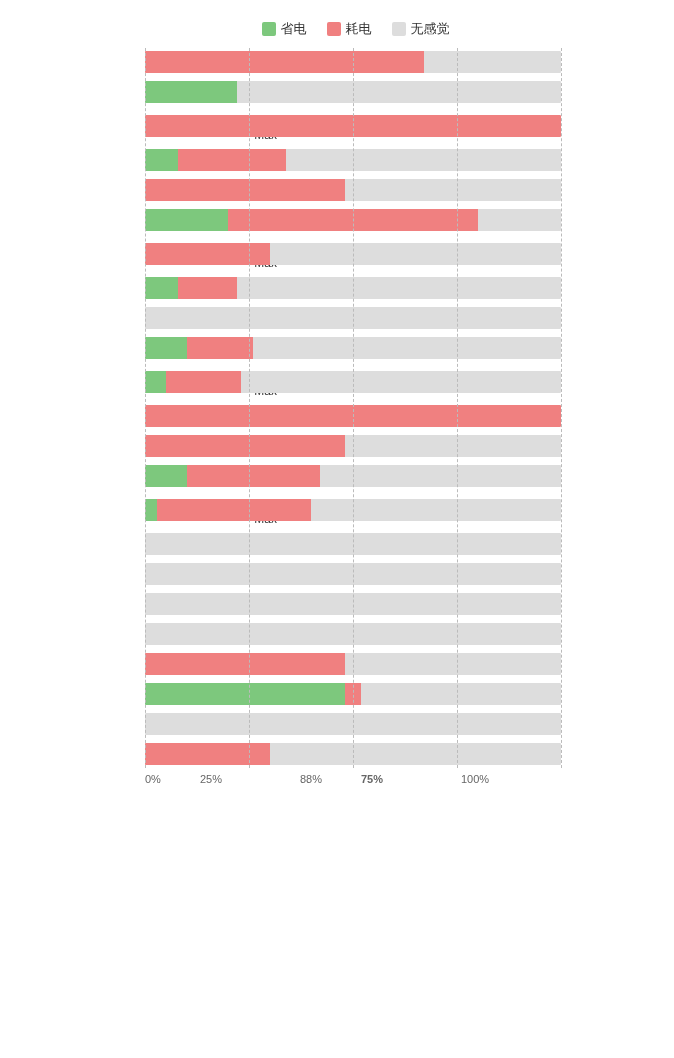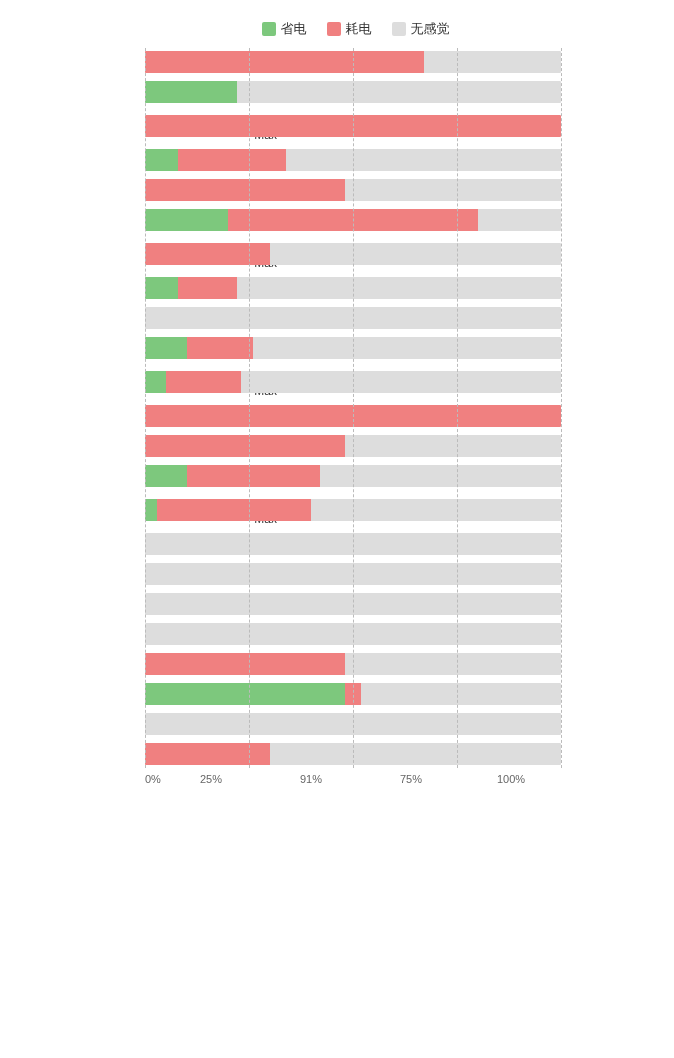--- a/index.html
+++ b/index.html
@@ -253,17 +253,17 @@
         <div class="dashed-line" style="left: 25%;"></div>
         <div class="dashed-line" style="left: 50%;"></div>
         <div class="dashed-line" style="left: 75%;"></div>
         <div class="dashed-line" style="left: 100%;"></div>
       </div>
     </div>
 
   <div class="x-axis" id="x-axis">
   <div class="x-tick" style="flex: 0 0 0%; text-align: left;">0%</div>
       <div class="x-tick" style="flex: 1 1 0%; ">25%</div>
-      <div class="x-tick" style="flex: 1 1 0%; text-align: center;">91%</div>
-      <div class="x-tick" style="flex: 1 1 0%; text-align: center;">75%</div>
-      <div class="x-tick" style="flex: 1 1 0%; text-align: center;">100%</div>
+      <div class="x-tick" style="flex: 1 1 0%; text-align: center;">88%</div>
+      <div class="x-tick" style="flex: 1 1 0%; text-align: left; font-weight: bold;">75%</div>
+      <div class="x-tick" style="flex: 1 1 0%; text-align: left;">100%</div>
     </div>
 </div>
 
 </body></html>

